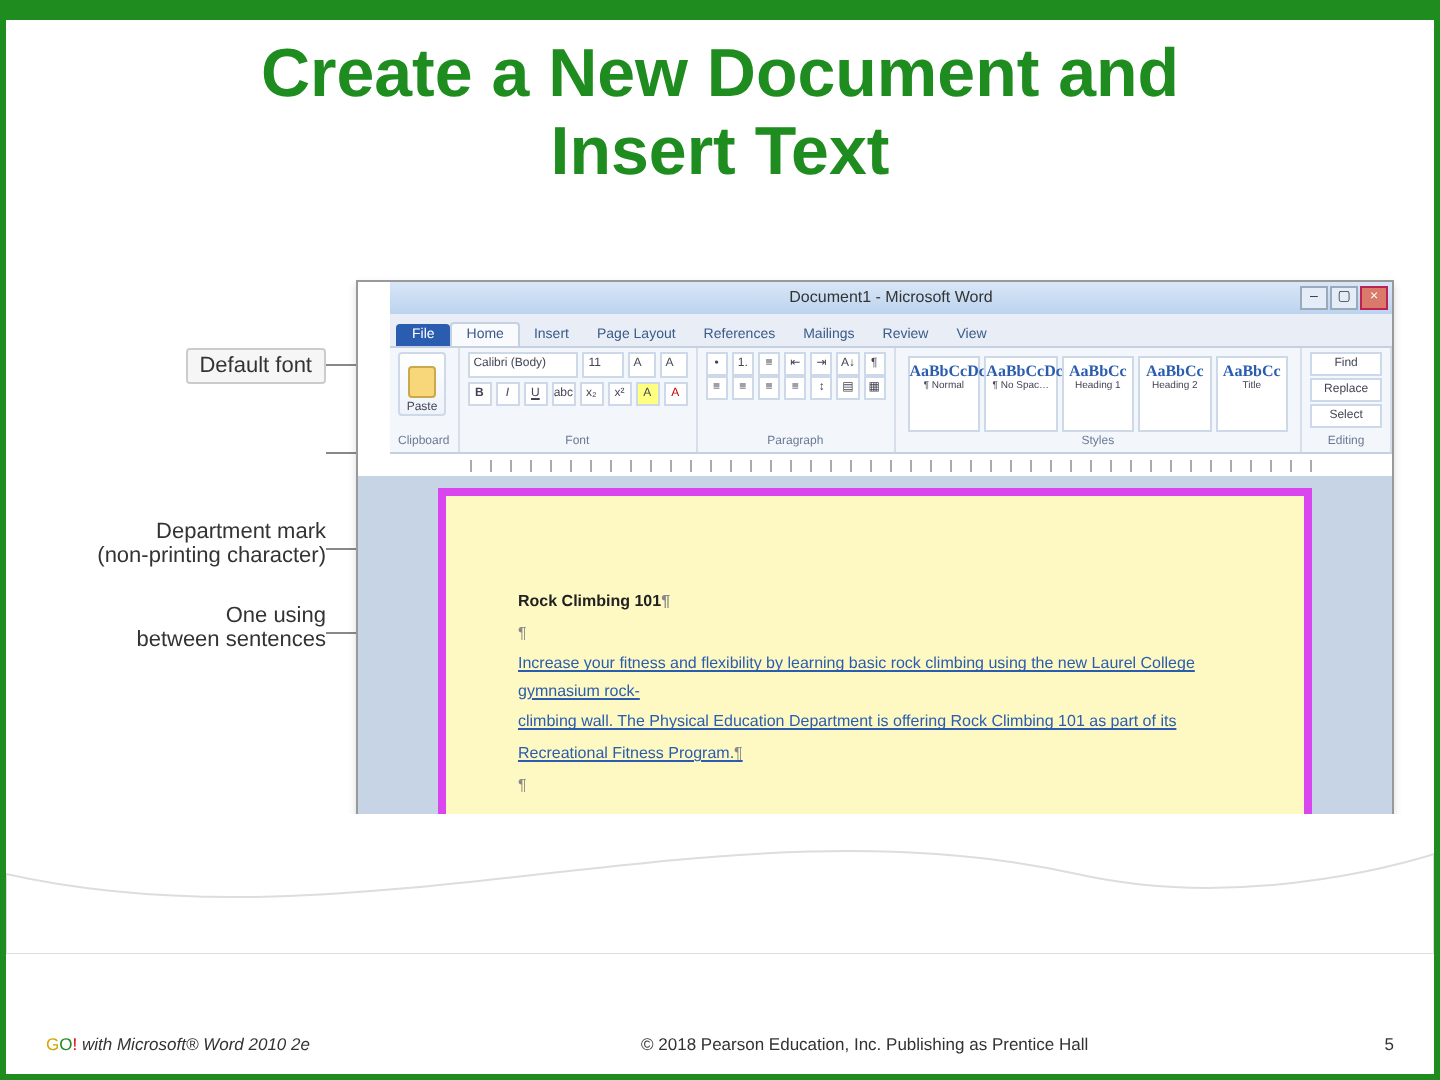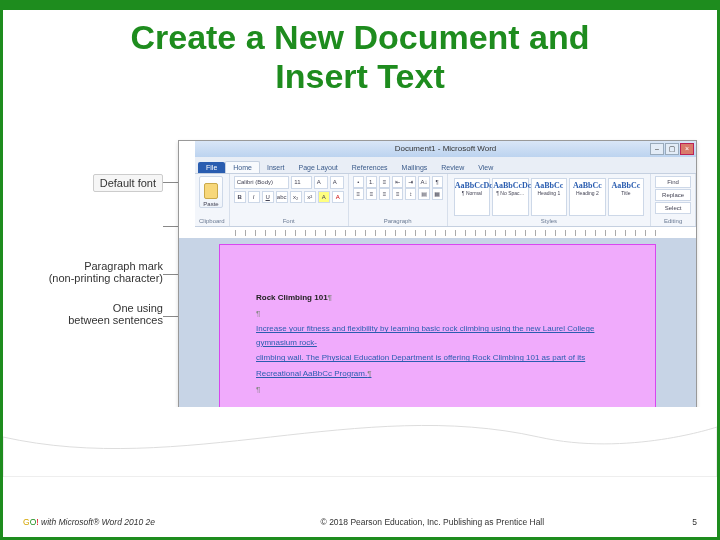--- a/index.html
+++ b/index.html
@@ -28,21 +28,21 @@
   .fontsel{display:flex;gap:2px;margin-bottom:2px;}
   .fontsel .sel{background:#fff;border:1px solid #cdd8e8;height:11px;font-size:6px;padding:0 2px;line-height:11px;}
   .iconrow{display:flex;gap:2px;}
   .iconrow span{width:10px;height:10px;border:1px solid #cdd8e8;background:#fff;font-size:6px;text-align:center;line-height:10px;}
   .styles{display:flex;gap:2px;flex:1;padding:2px;}
   .style-box{flex:1;border:1px solid #cdd8e8;background:#fff;font-size:5px;text-align:center;padding:2px 0;min-width:32px;}
   .style-box b{display:block;font-size:8px;font-family:'Times New Roman',serif;color:#2a5db0;}
   .ruler{height:12px;background:#fff;border-bottom:1px solid #d0d0d0;position:relative;}
   .ruler:after{content:"";position:absolute;left:40px;right:40px;top:3px;height:6px;background:repeating-linear-gradient(to right,#aaa 0 1px,transparent 1px 10px);}
   .page-area{position:absolute;left:0;right:0;top:97px;bottom:0;background:#c7d4e6;}
-  .page{position:absolute;left:40px;right:40px;top:6px;bottom:-20px;background:#f0abfc;border:1px solid #d946ef;padding:46px 36px 10px 36px;font-size:8px;line-height:1.7;color:#222;}
+  .page{position:absolute;left:40px;right:40px;top:6px;bottom:-20px;background:#fef9c3;border:4px solid #d946ef;padding:46px 36px 10px 36px;font-size:8px;line-height:1.7;color:#222;}
   .page p{margin:0 0 2px 0;}
   .pmark:after{content:"¶";color:#888;}
   .hdr{font-weight:bold;}
   .body{color:#2a5db0;text-decoration:underline;}
   .wave{position:absolute;left:0;right:0;bottom:60px;height:70px;background:#fff;}
   .wave svg{width:100%;height:100%;}
   .footer{position:absolute;left:20px;right:20px;bottom:10px;display:flex;align-items:center;font-size:8.5px;color:#333;}
   .footer .left{flex:1;font-style:italic;}
   .go{font-weight:normal;font-style:normal;}
   .go .g{color:#d4a500;}
@@ -56,21 +56,21 @@
 <div class="slide">
   <div class="title">
     <span>Create a New Document and</span><br>
     <span>Insert Text</span>
   </div>
 
   <div class="figure">
 
     <div class="callout" style="top:34px;"><span class="box">Default font</span></div>
     <div class="callout" style="top:120px;">
-      <span>Paragraph mark</span><br><span>(non-printing character)</span>
+      <span>Department mark</span><br><span>(non-printing character)</span>
     </div>
     <div class="callout" style="top:162px;">
       <span>One using</span><br><span>between sentences</span>
     </div>
 
     <div class="line" style="left:130px;top:42px;width:86px;"></div>
     <div class="vline" style="left:216px;top:31px;height:11px;"></div>
     <div class="line" style="left:130px;top:86px;width:126px;"></div>
     <div class="vline" style="left:256px;top:31px;height:55px;"></div>
     <div class="line" style="left:130px;top:134px;width:170px;"></div>
@@ -164,21 +164,21 @@
           <div class="group-label">Editing</div>
         </div>
       </div>
       <div class="ruler"></div>
       <div class="page-area">
         <div class="page">
           <p class="hdr"><span>Rock Climbing 101</span><span class="pmark"></span></p>
           <p class="pmark"></p>
           <p class="body"><span>Increase your fitness and flexibility by learning basic rock climbing using the new Laurel College gymnasium rock-</span></p>
           <p class="body"><span>climbing wall. The Physical Education Department is offering Rock Climbing 101 as part of its</span></p>
-          <p class="body"><span>Recreational AaBbCc Program.</span><span class="pmark"></span></p>
+          <p class="body"><span>Recreational Fitness Program.</span><span class="pmark"></span></p>
           <p class="pmark"></p>
         </div>
       </div>
     </div>
   </div>
 
   <div class="wave">
     <svg viewBox="0 0 720 70" preserveAspectRatio="none">
         <path d="M0,30 C180,70 360,-10 540,30 C630,50 720,20 720,20 L720,70 L0,70 Z" fill="#fff" stroke="#ddd" stroke-width="1"></path>
       </svg>

